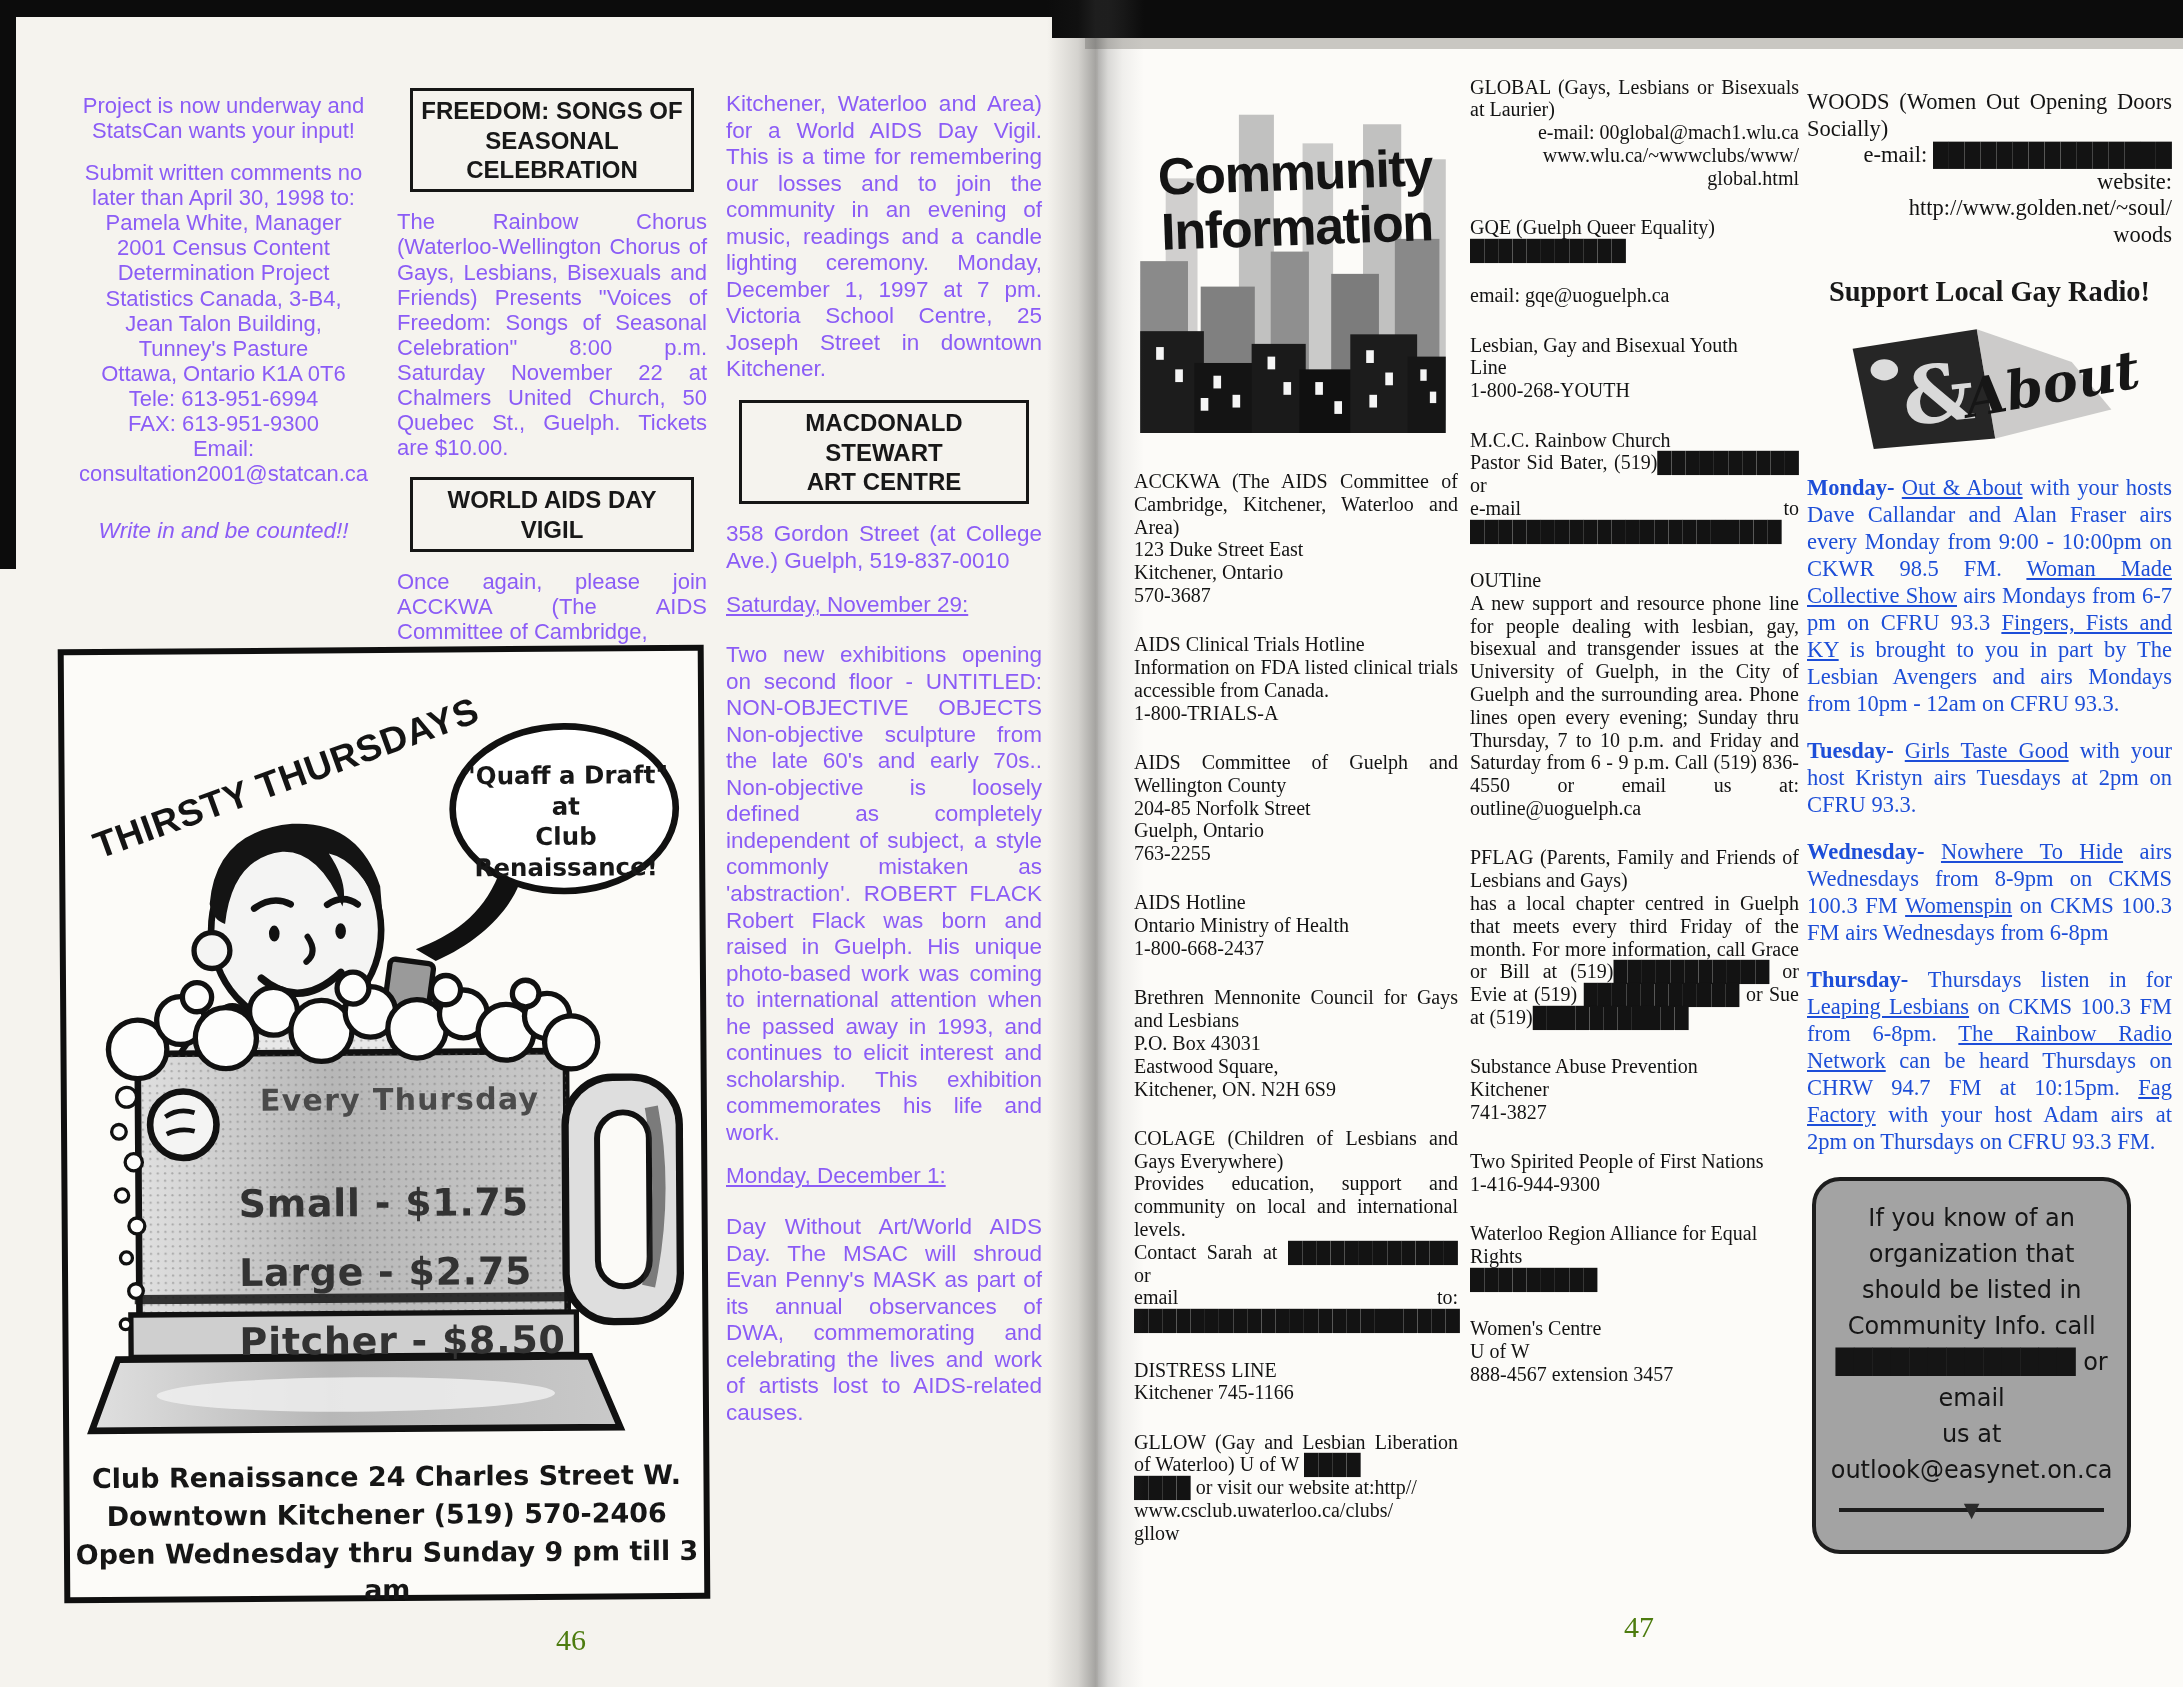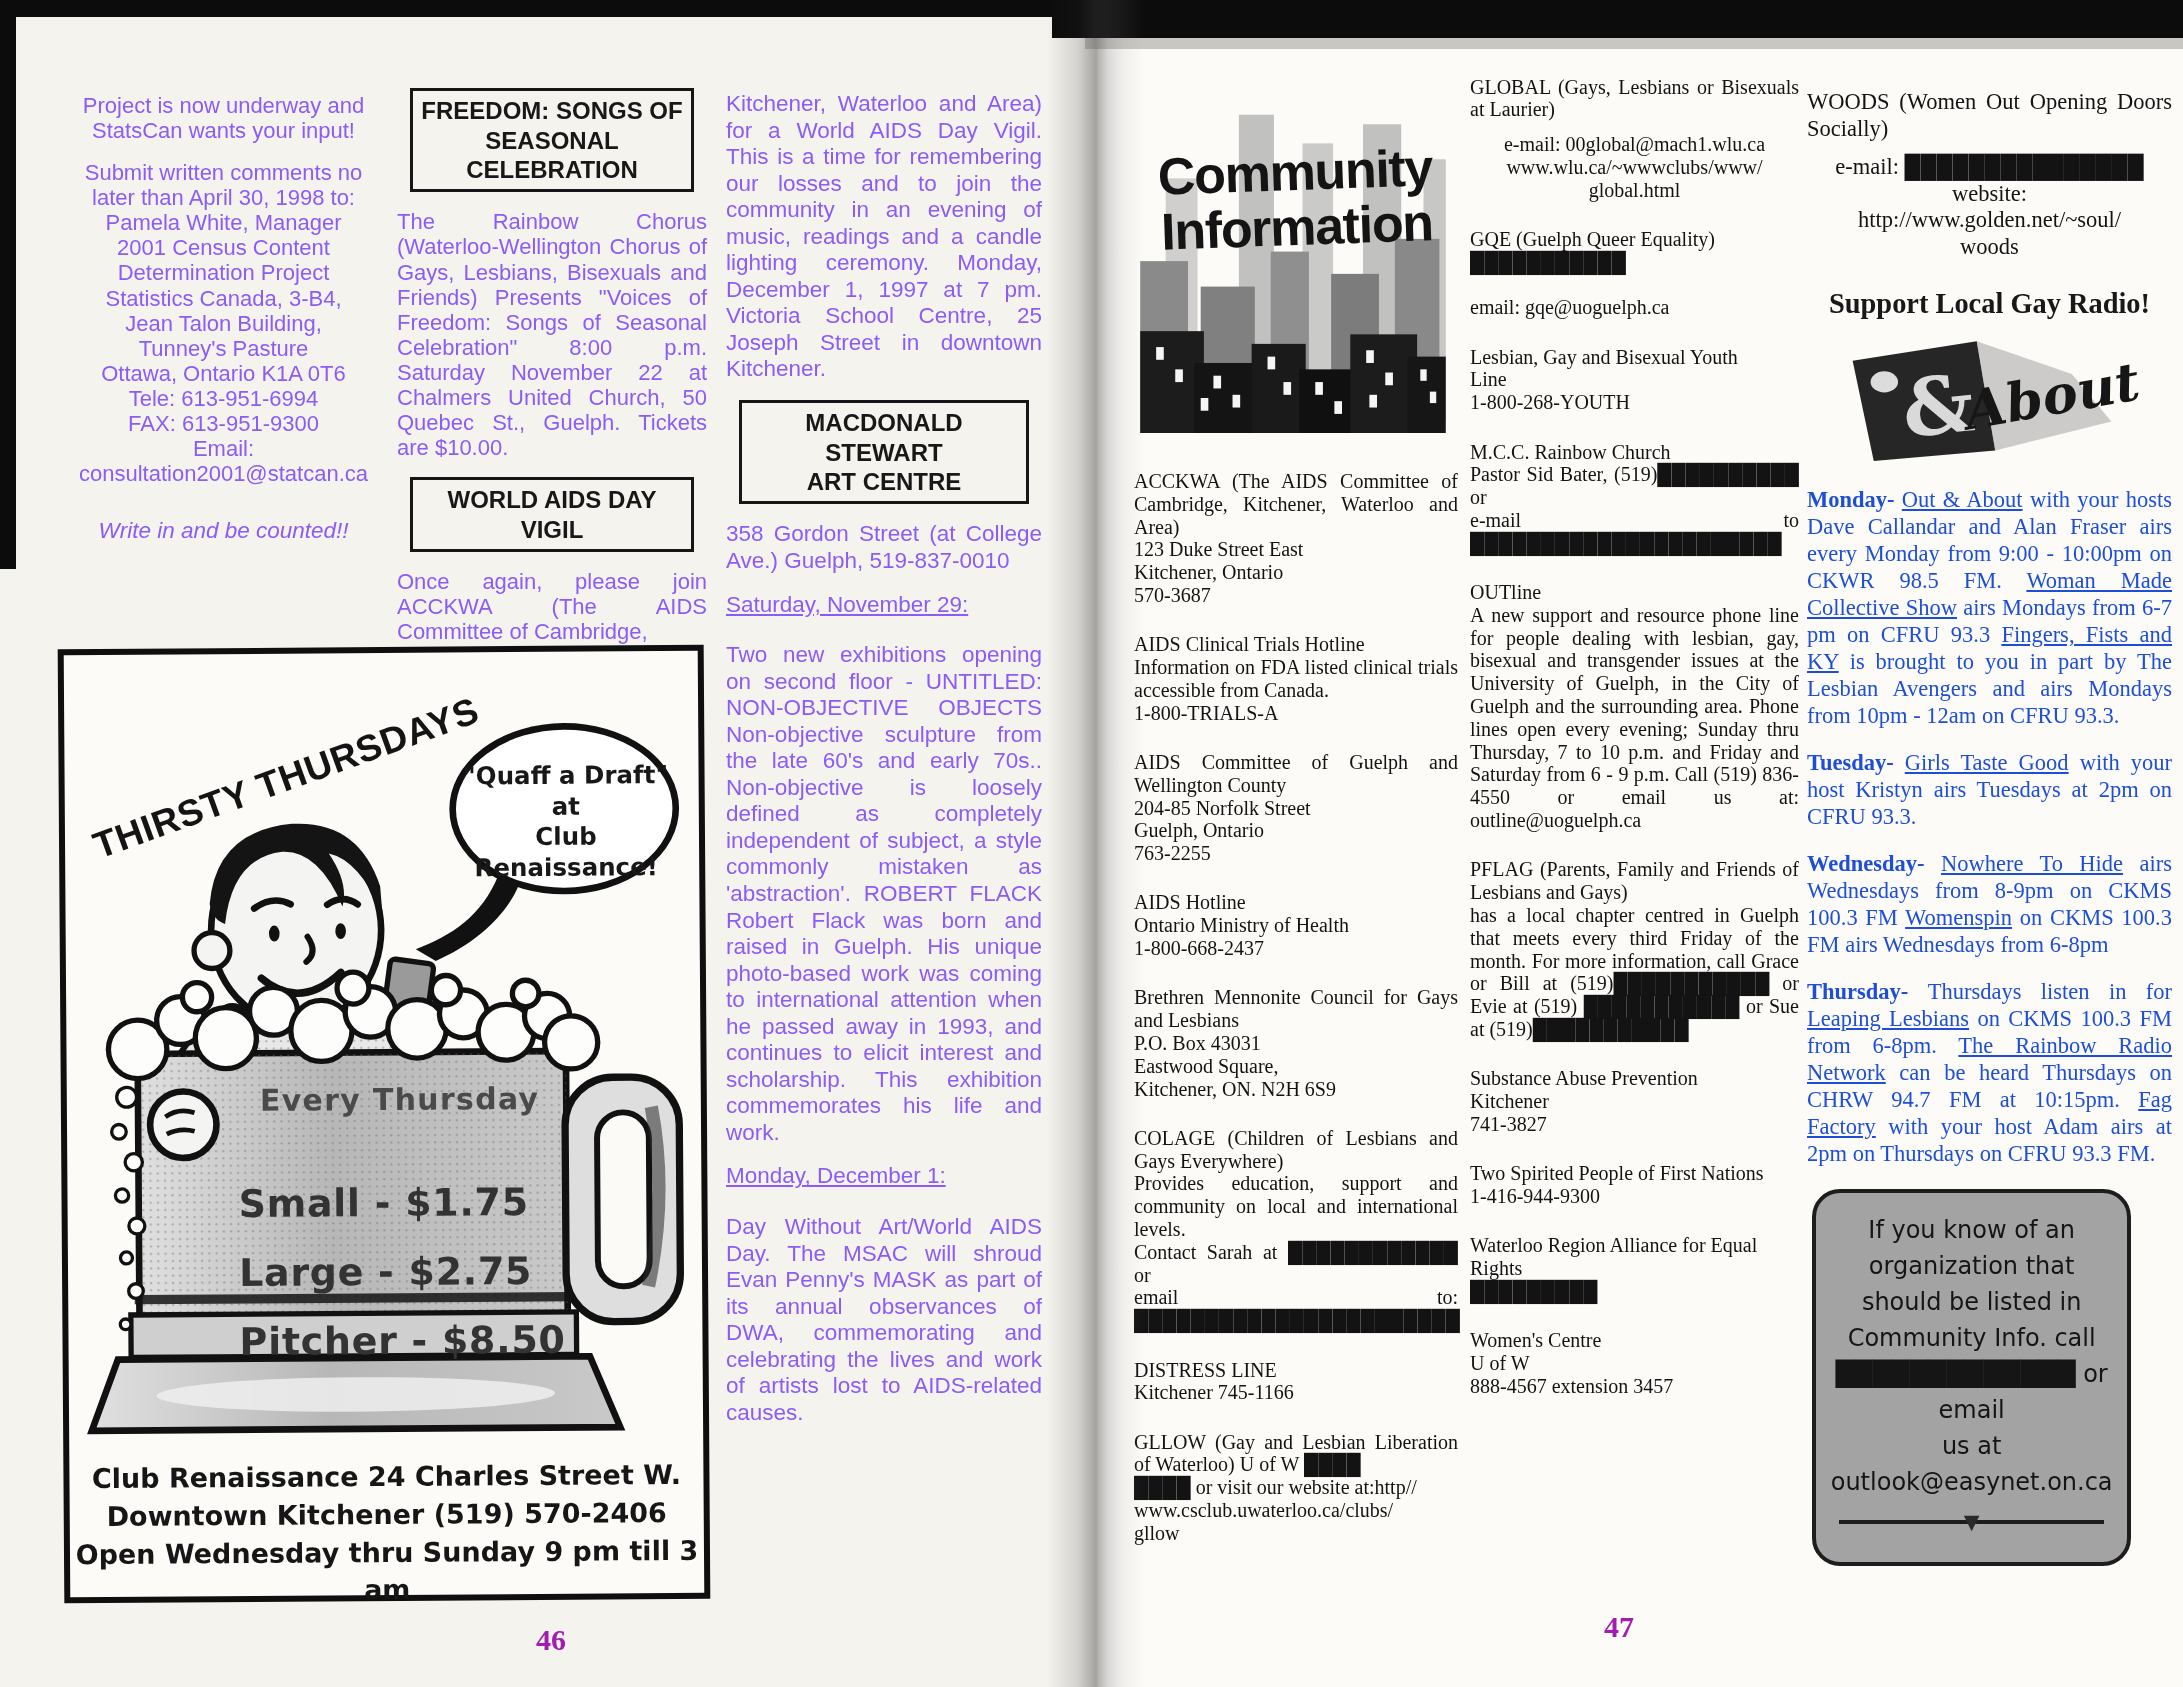--- a/index.html
+++ b/index.html
@@ -25,21 +25,21 @@
   .col-c .sans{font-size:22.5px;line-height:1.18;}
   .j{text-align:justify;}
   .c{text-align:center;}
   .closing{font-style:italic;margin-top:32px;font-size:22.5px;}
   .boxed-head{font-weight:bold;font-size:24px;line-height:1.22;border:3.3px solid #161616;
     padding:5.3px 4px;text-align:center;white-space:pre-line;margin:0 13px 17px;}
   .uhead{text-decoration:underline;font-size:23px;margin:6.6px 0 24px;white-space:pre-line;}
   
   .listing .line{font-family:"Liberation Serif","DejaVu Sans",serif;font-size:20px;line-height:1.14;
     text-align:justify;white-space:pre-line;color:#131313;}
-  .listing .line.c{text-align:center;margin-top:12px;}
+  .listing .line.c{text-align:right;}
   .entry{margin-bottom:26.5px;}
   .col-f .listing .line{font-size:22.5px;line-height:1.18;}
   .ci-header{position:relative;width:324px;height:357px;margin-bottom:24px;}
   .skyline{position:absolute;left:0;top:13.2px;width:318px;height:331px;}
   .ci-title{position:absolute;top:56px;left:0;right:0;text-align:center;transform:rotate(-2deg);
     font-weight:bold;font-size:52px;line-height:1.06;letter-spacing:-1.3px;color:#141414;}
   .radio-head{font-family:"Liberation Serif",serif;font-weight:bold;font-size:28.4px;line-height:1.2;
     text-align:center;margin:2.6px 0 16px;}
   .oa-logo{display:block;width:344px;height:132px;margin:0 0 17px 2.6px;}
   .rp{font-family:"Liberation Serif","DejaVu Sans",serif;font-size:22.5px;line-height:1.2;
@@ -58,21 +58,21 @@
     font-weight:800;font-size:37px;letter-spacing:0.7px;white-space:nowrap;color:#141414;}
   .ad-art{position:absolute;left:8px;top:64px;width:611px;height:737px;}
   .ad-bubble-text{position:absolute;left:392px;top:109px;width:218px;text-align:center;
     font-family:"DejaVu Sans",sans-serif;font-weight:600;font-size:24.5px;line-height:1.25;white-space:pre-line;}
   .ad-every{position:absolute;left:193px;top:429px;font-family:"DejaVu Sans",sans-serif;font-weight:800;
     font-size:30px;color:#4a4a4a;letter-spacing:1.3px;}
   .ad-prices{position:absolute;left:171px;top:516px;font-family:"DejaVu Sans",sans-serif;font-weight:800;
     font-size:38px;line-height:1.82;color:#333;letter-spacing:0.7px;white-space:pre-line;}
   .ad-info{position:absolute;left:0;right:0;top:805px;text-align:center;font-family:"DejaVu Sans",sans-serif;
     font-weight:bold;font-size:27px;line-height:1.4;white-space:pre-line;color:#161616;}
-  .pgnum{position:absolute;font-family:"Liberation Serif",serif;font-weight:bold;font-size:30px;color:#a21caf;}
+  .pgnum{position:absolute;font-family:"Liberation Serif",serif;font-weight:normal;font-size:30px;color:#4d7c0f;margin-left:20px;}
   .pg46{left:536px;top:1606px;}
   .pg47{left:506px;top:1561px;}
 </style>
 </head>
 <body>
 
 <div class="scan-top-bar"></div>
 <div class="scan-top-right"></div>
 <div class="scan-edge-strip"></div>
 <div class="scan-left-bar"></div>

